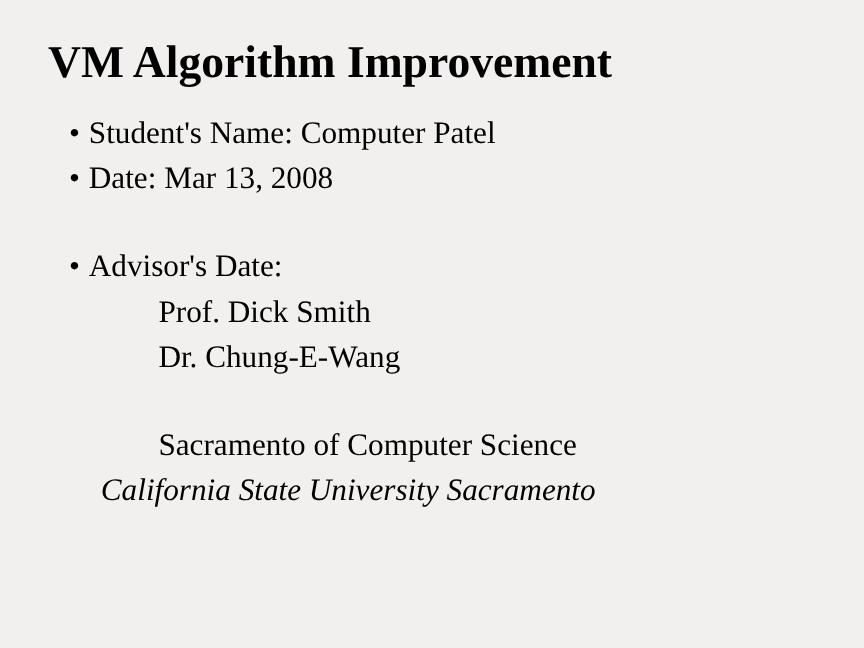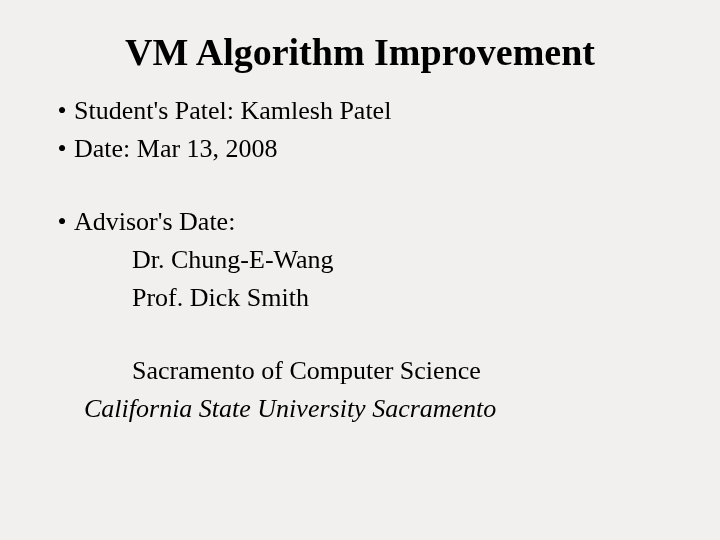--- a/index.html
+++ b/index.html
@@ -16,21 +16,20 @@
       overflow: hidden;
     }
     .slide {
       width: 100%;
       height: 100%;
       padding: 30px 40px 40px 40px;
     }
     .title {
       font-size: 38px;
       font-weight: bold;
-      text-align: center;
       margin-bottom: 18px;
     }
     .content {
       font-size: 26px;
       line-height: 1.45;
       padding-left: 10px;
     }
     .bullet {
       display: flex;
       align-items: flex-start;
@@ -55,30 +54,30 @@
     }
   </style>
 </head>
 <body>
 
 <div class="slide">
   <div class="title">VM Algorithm Improvement</div>
   <div class="content">
     <div class="bullet">
       <span class="dot">•</span>
-      <span class="text">Student's Patel: Kamlesh  Patel</span>
+      <span class="text">Student's Name: Computer  Patel</span>
     </div>
     <div class="bullet">
       <span class="dot">•</span>
       <span class="text">Date: Mar 13, 2008</span>
     </div>
     <div class="spacer"></div>
     <div class="bullet">
       <span class="dot">•</span>
       <span class="text">Advisor's Date:</span>
     </div>
+    <div class="indented">Prof. Dick Smith</div>
     <div class="indented">Dr. Chung-E-Wang</div>
-    <div class="indented">Prof. Dick Smith</div>
     <div class="spacer"></div>
     <div class="indented">Sacramento of Computer Science</div>
     <div class="indented-less">California State University Sacramento</div>
   </div>
 </div>
 
 </body></html>

